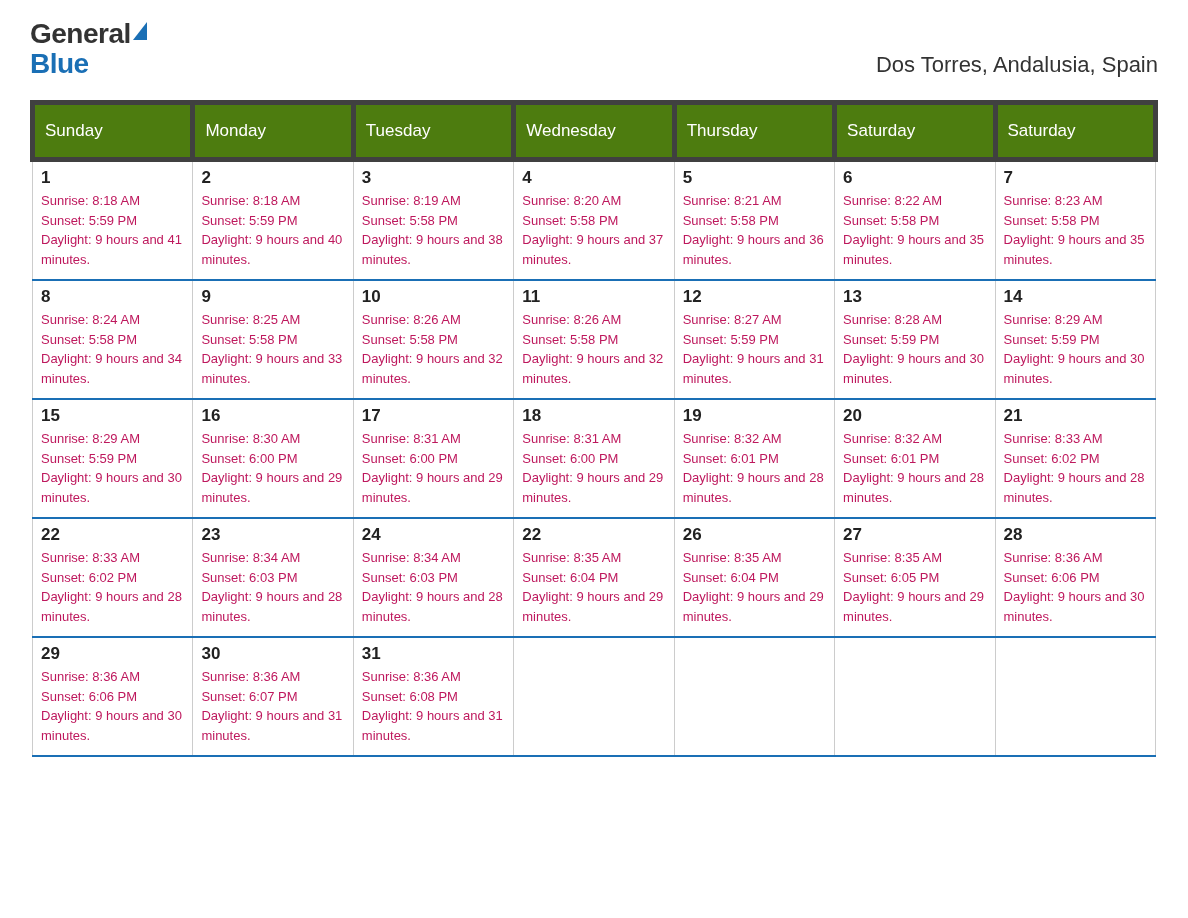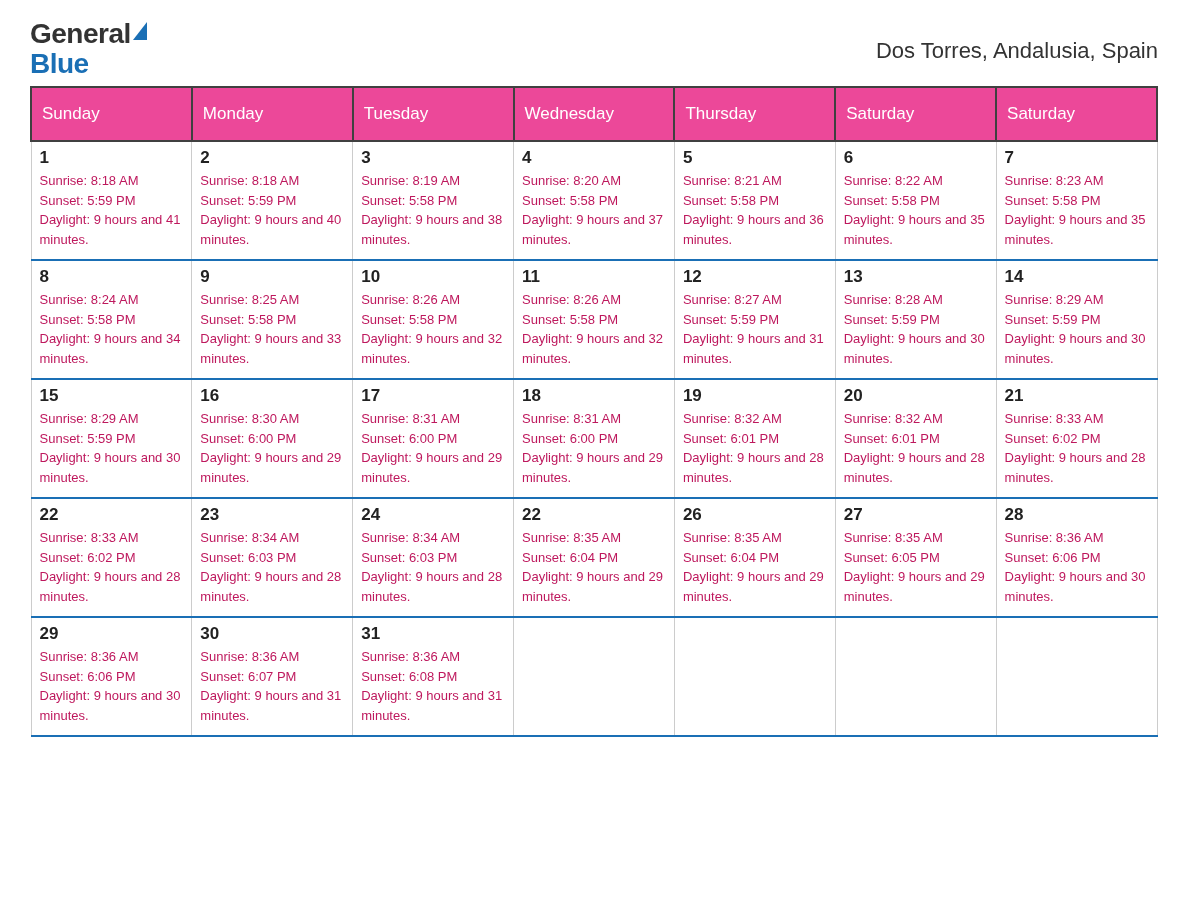--- a/index.html
+++ b/index.html
@@ -6,22 +6,22 @@
     body {
       font-family: Arial, sans-serif;
       background: #fff;
       width: 1188px;
       min-height: 918px;
       padding: 20px 30px;
     }
     .header {
       display: flex;
       justify-content: space-between;
-      align-items: center;
-      margin-bottom: 8px;
+      align-items: flex-end;
+      margin-bottom: 22px;
     }
     .logo {
       display: flex;
       flex-direction: column;
       align-items: flex-start;
     }
     .logo-general {
       font-size: 28px;
       font-weight: bold;
       color: #333;
@@ -60,27 +60,27 @@
       font-size: 22px;
       color: #333;
       margin-top: 4px;
     }
     .calendar {
       width: 100%;
       border-collapse: collapse;
       border: 1px solid #aaa;
     }
     .calendar th {
-      background-color: #ec4899;
+      background-color: #4d7c0f;
       color: #fff;
       font-size: 17px;
       font-weight: normal;
       padding: 16px 10px;
       text-align: left;
-      border: 2px solid #404040;
+      border: 5px solid #404040;
     }
     .calendar td {
       vertical-align: top;
       padding: 6px 8px 10px 8px;
       border: 1px solid #ccc;
       font-size: 13px;
       color: #333;
       width: 14.28%;
       min-height: 110px;
     }

